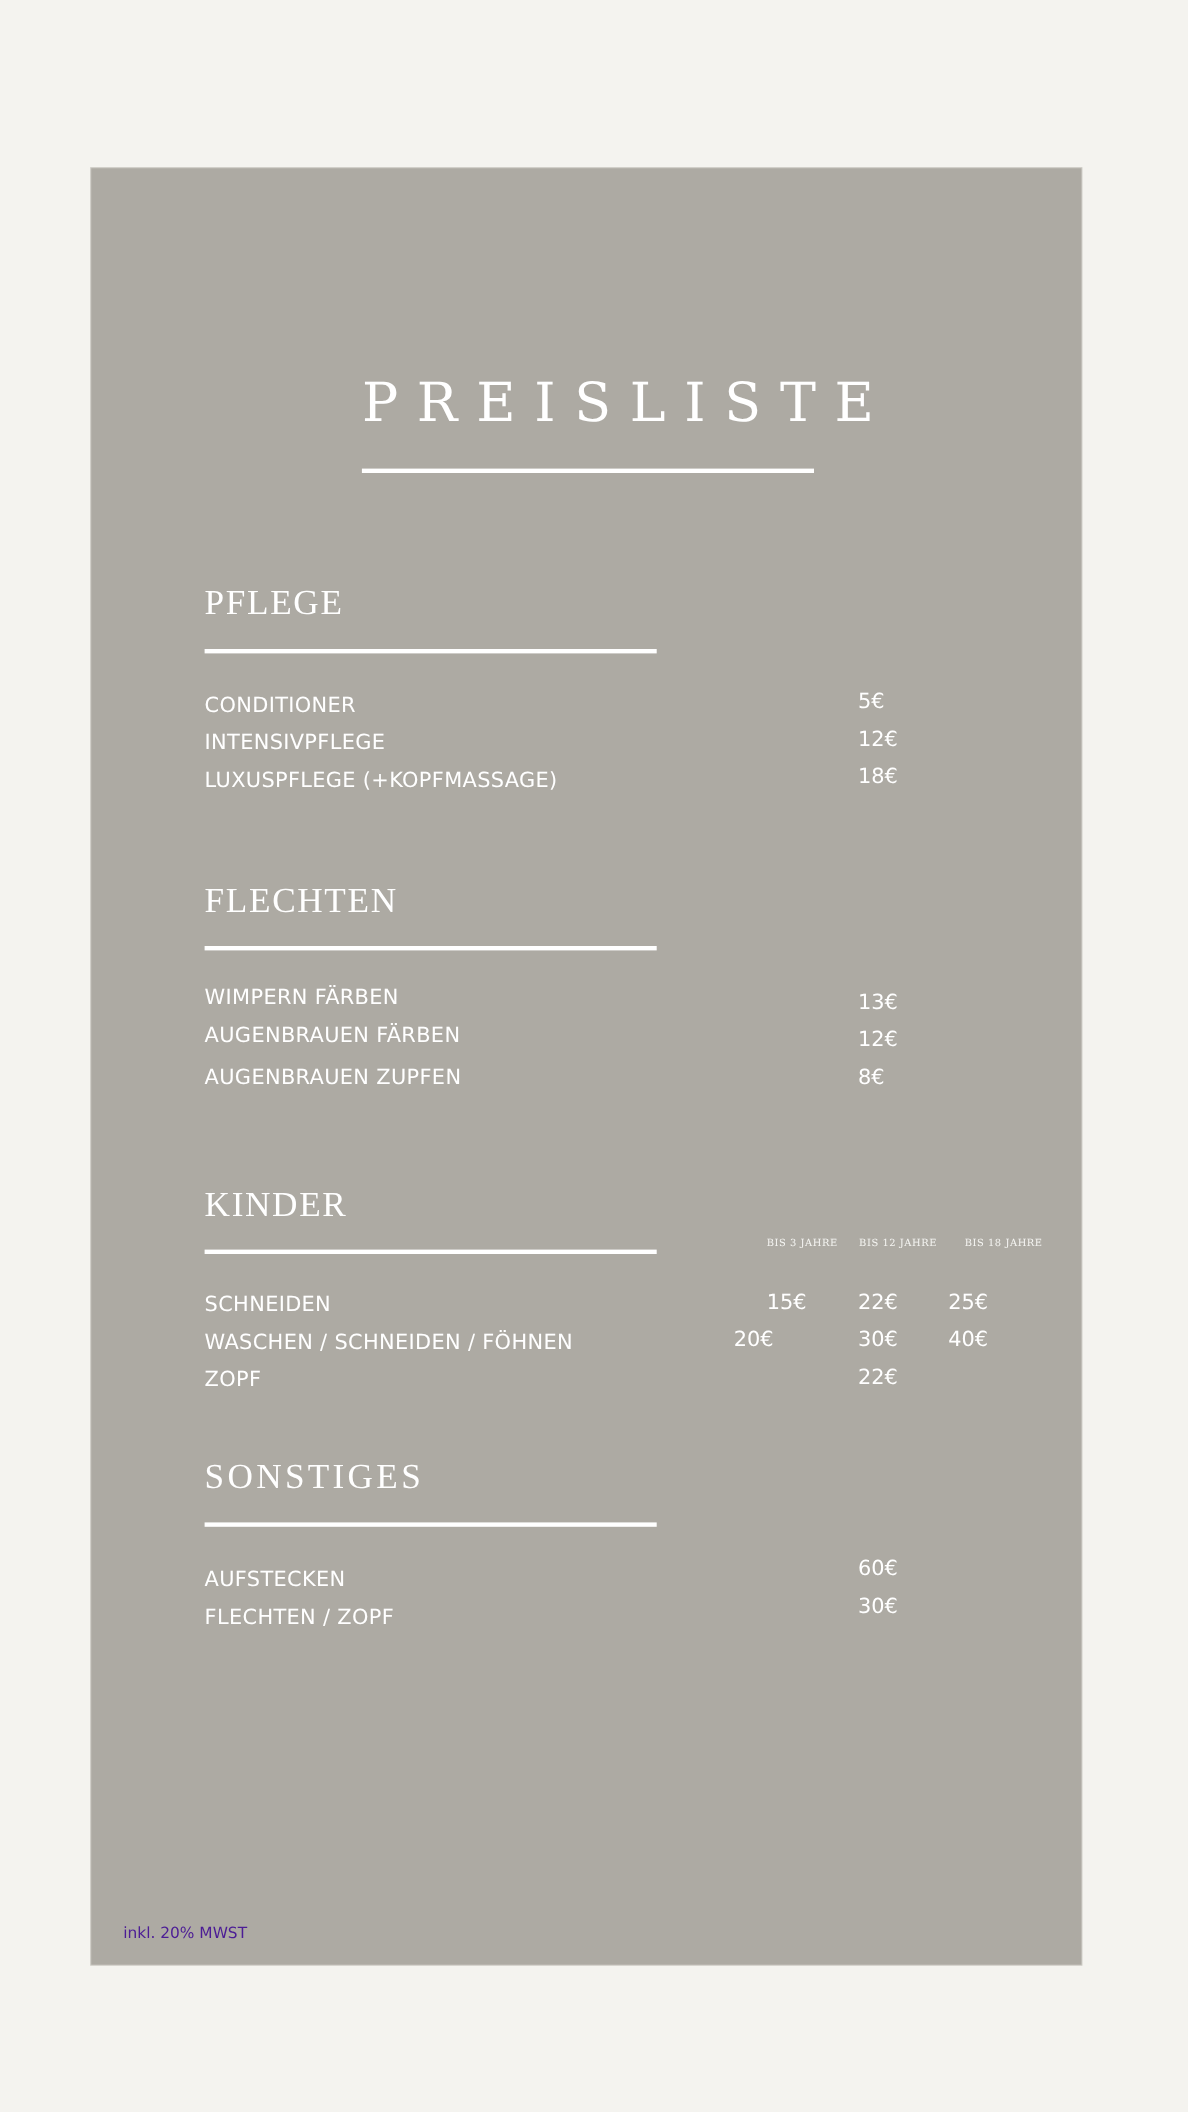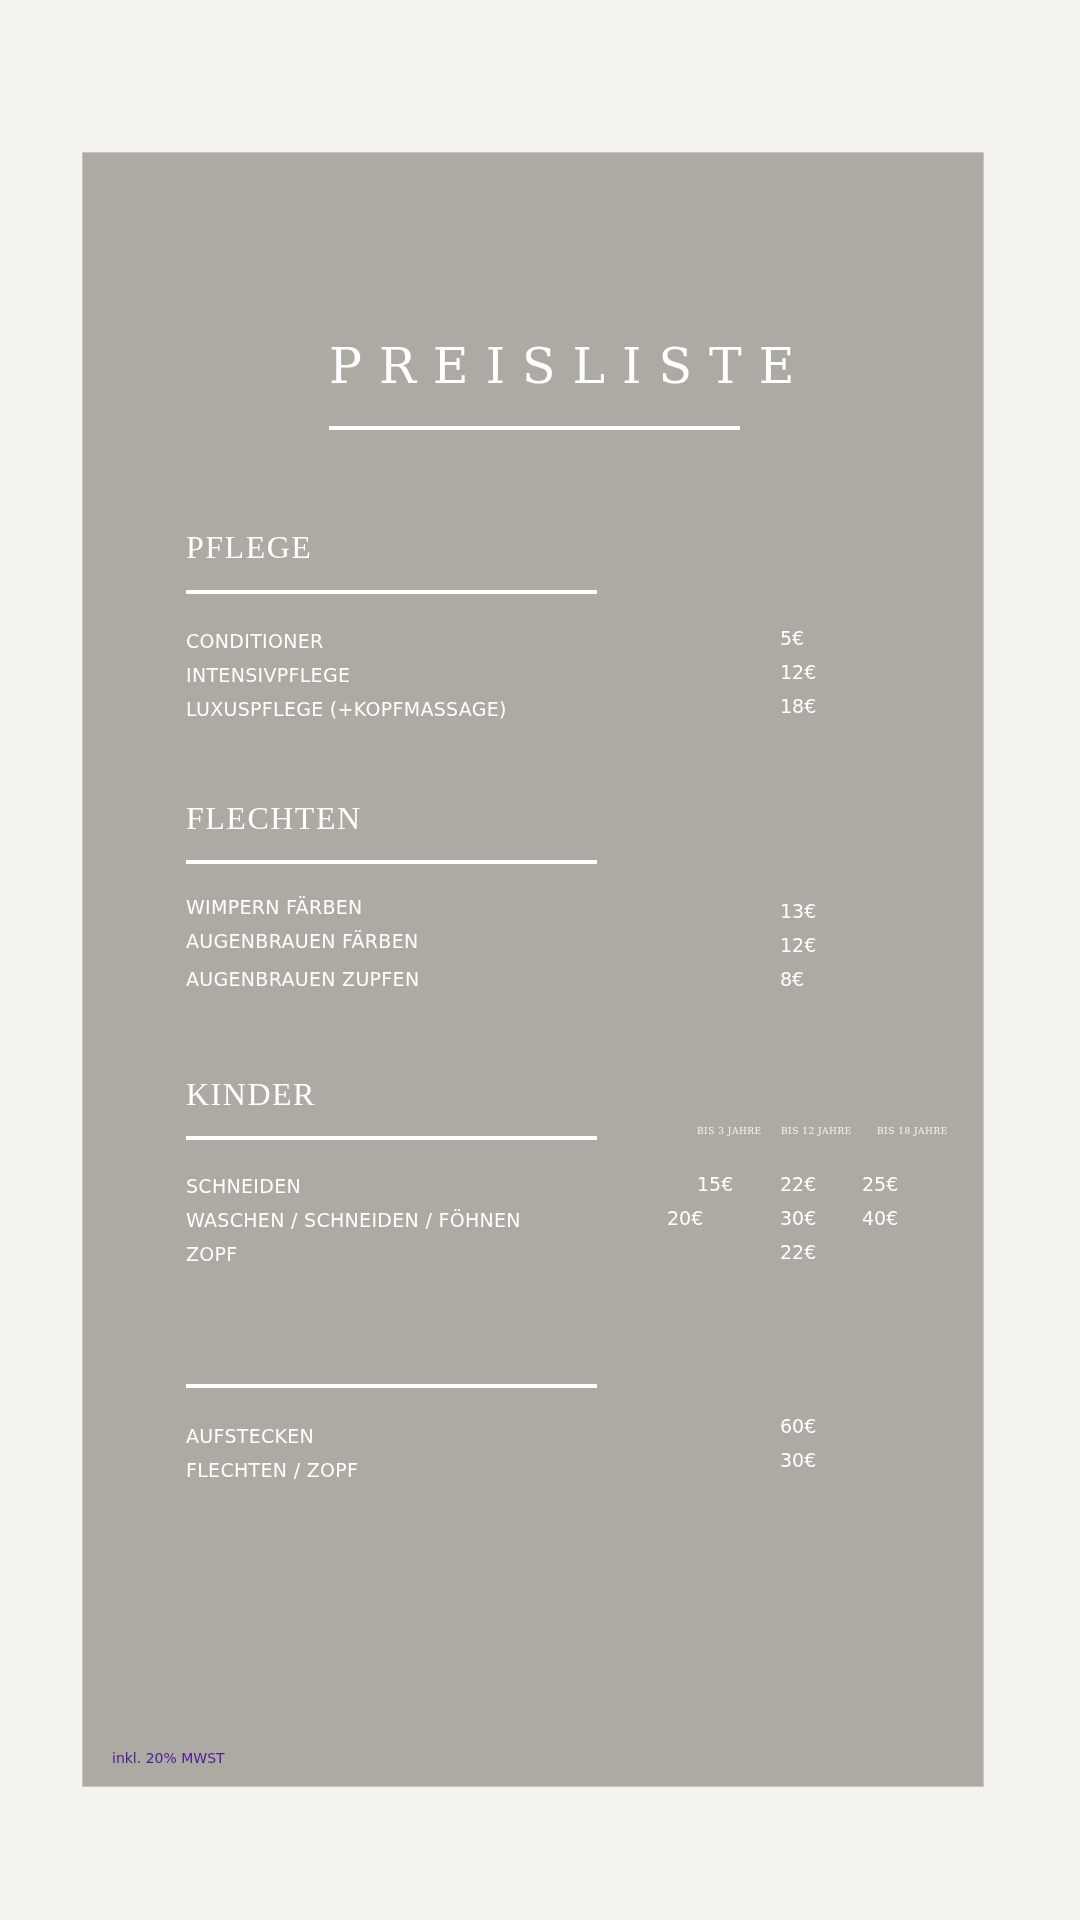--- a/index.html
+++ b/index.html
@@ -138,20 +138,21 @@
   <div class="price" style="top:1019px; left:779px;">25€</div>
 
   <div class="item" style="top:1055px;">WASCHEN / SCHNEIDEN / FÖHNEN</div>
   <div class="price" style="top:1053px; left:584px;">20€</div>
   <div class="price" style="top:1053px; left:697px;">30€</div>
   <div class="price" style="top:1053px; left:779px;">40€</div>
 
   <div class="item" style="top:1089px;">ZOPF</div>
   <div class="price" style="top:1087px; left:697px;">22€</div>
 
+  <h2 class="section-heading wide" style="top:1169px;">SONSTIGES</h2>
   <div class="section-rule" style="top:1231px;"></div>
 
   <div class="item" style="top:1271px;">AUFSTECKEN</div>
   <div class="price" style="top:1261px; left:697px;">60€</div>
 
   <div class="item" style="top:1305px;">FLECHTEN / ZOPF</div>
   <div class="price" style="top:1295px; left:697px;">30€</div>
 
   <div class="footnote">inkl. 20% MWST</div>
 </div>

